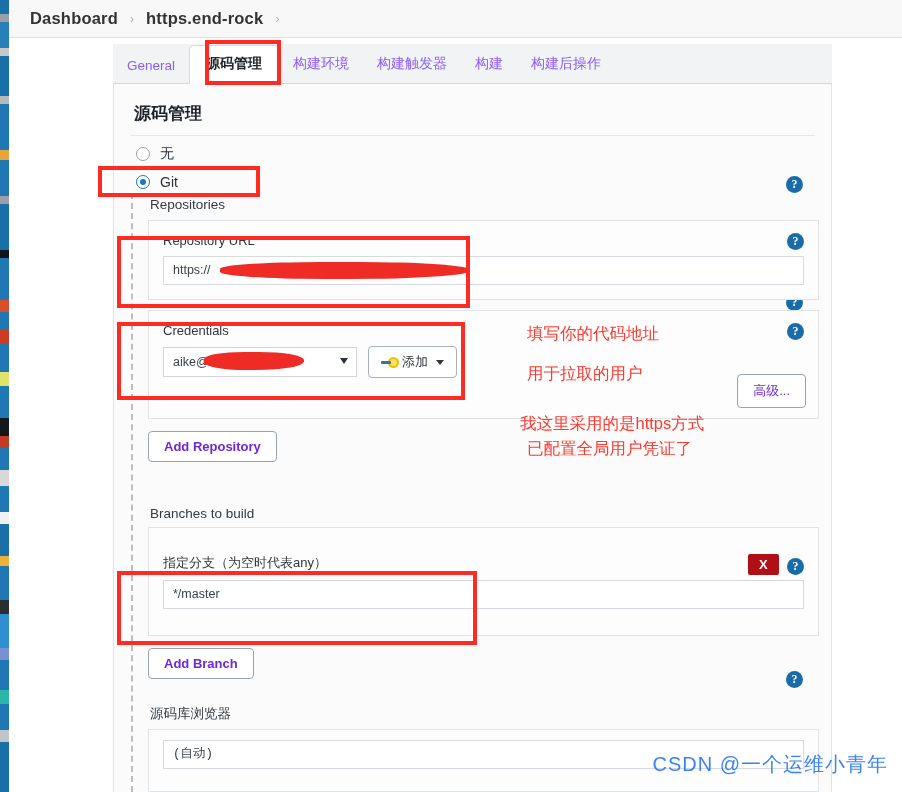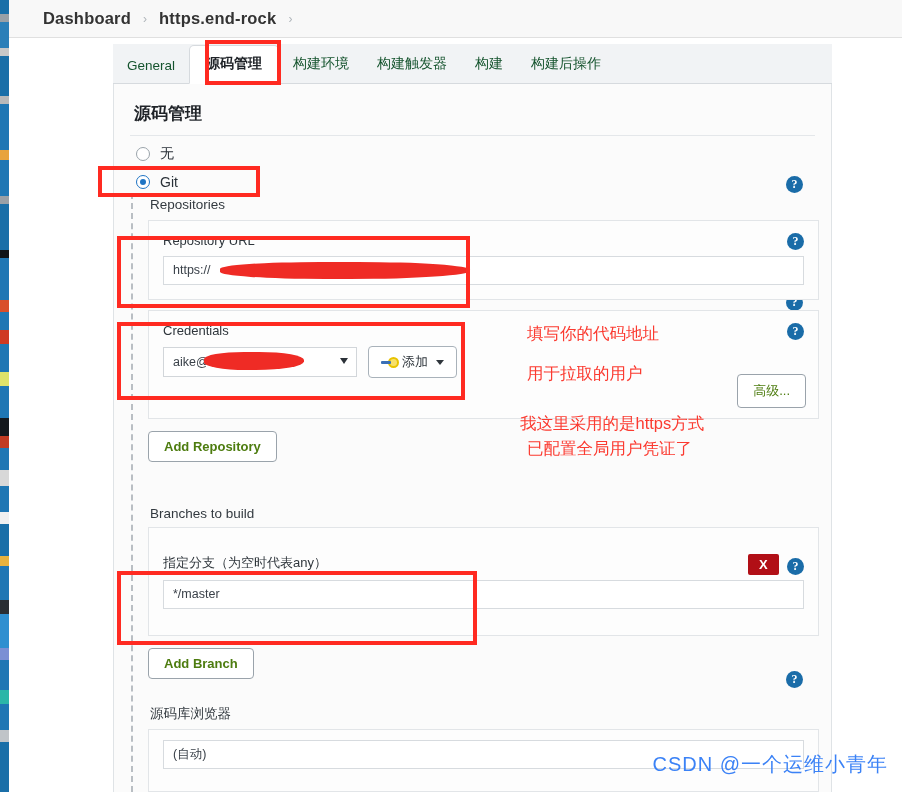--- a/index.html
+++ b/index.html
@@ -60,41 +60,41 @@
       #1a6fa8 742px, #1a6fa8 792px);
   }
 
   
   .breadcrumb-bar {
     position: absolute; left: 9px; top: 0;
     width: 893px; height: 38px;
     background: #f8f8f8;
     border-bottom: 1px solid #e0e0e0;
     display: flex; align-items: center;
-    padding-left: 34px;
+    padding-left: 21px;
   }
   .crumb {
     font-size: 16.5px; font-weight: bold;
     color: #333333; letter-spacing: .2px;
   }
   .crumb-sep {
     color: #b0b6bb; font-size: 12px;
     margin: 0 12px; user-select: none;
   }
 
   
   .tab-strip {
     position: absolute; left: 113px; top: 44px;
     width: 719px; height: 40px;
     background: #f1f3f5;
     border-bottom: 1px solid #d6dade;
     display: flex; align-items: flex-end;
   }
   .tab {
-    font-size: 13.5px; color: #14532d;
+    font-size: 13.5px; color: #8b5cf6;
     padding: 9px 14px 10px 14px;
     position: relative; white-space: nowrap;
     cursor: pointer;
   }
   .tab.cjk { font-size: 14px; }
   .tab.active {
     background: #ffffff;
     color: #1f2328; font-weight: bold;
     border: 1px solid #d6dade;
     border-bottom: 1px solid #ffffff;
@@ -211,21 +211,21 @@
     width: 10px; height: 3.5px; background: #3a6fb5; border-radius: 1px;
   }
   .caret-down {
     display: inline-block; width: 0; height: 0;
     border-left: 4px solid transparent;
     border-right: 4px solid transparent;
     border-top: 5px solid #2f363c; margin-left: 3px;
   }
   .btn-plain {
     border: 1px solid #9aa3ab; background: #fff;
-    border-radius: 4px; font-size: 13px; color: #4d7c0f;
+    border-radius: 4px; font-size: 13px; color: #6d28d9;
     padding: 7px 15px; font-weight: bold; cursor: pointer;
   }
 
   
   .help {
     width: 17px; height: 17px; border-radius: 50%;
     background: #1a6ca8; color: #fff; font-size: 12px;
     font-weight: bold; line-height: 17px; text-align: center;
     display: inline-block; cursor: pointer;
     font-family: "Liberation Serif", serif;
@@ -344,21 +344,21 @@
           <span>*/master</span>
         </div>
       </div>
 
       <button class="btn-plain" style="margin-top:12px;">Add Branch</button>
 
       
       <div class="sub-label" style="margin-top:22px;">源码库浏览器</div>
       
 
-      <div class="field-box" style="padding:10px 14px 22px 14px;">
+      <div class="field-box" style="padding:10px 14px 22px 14px;font-family:Liberation Mono, monospace;">
         <div class="text-input">
           <span>(自动)</span>
         </div>
       </div>
 
     </div>
   </div>
 
   <div class="x-btn" style="left:748px; top:554px;">X</div>
 

